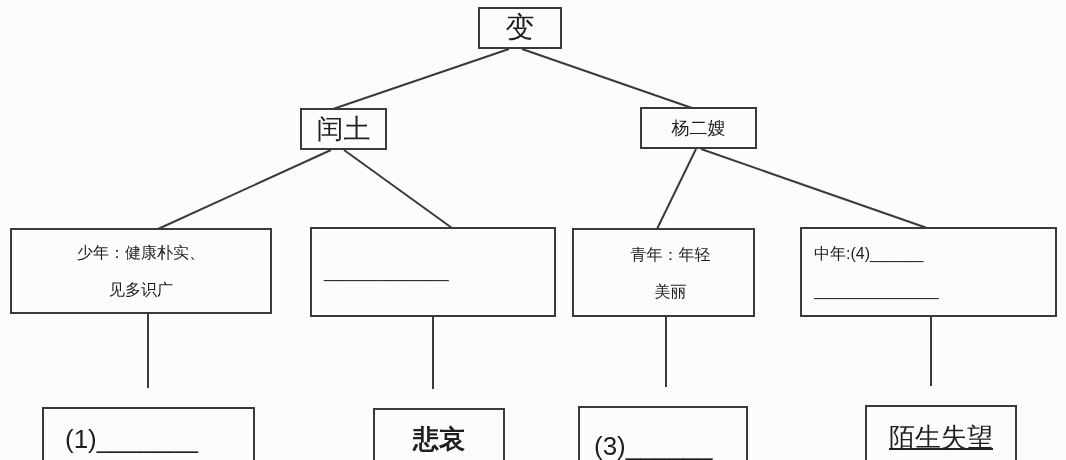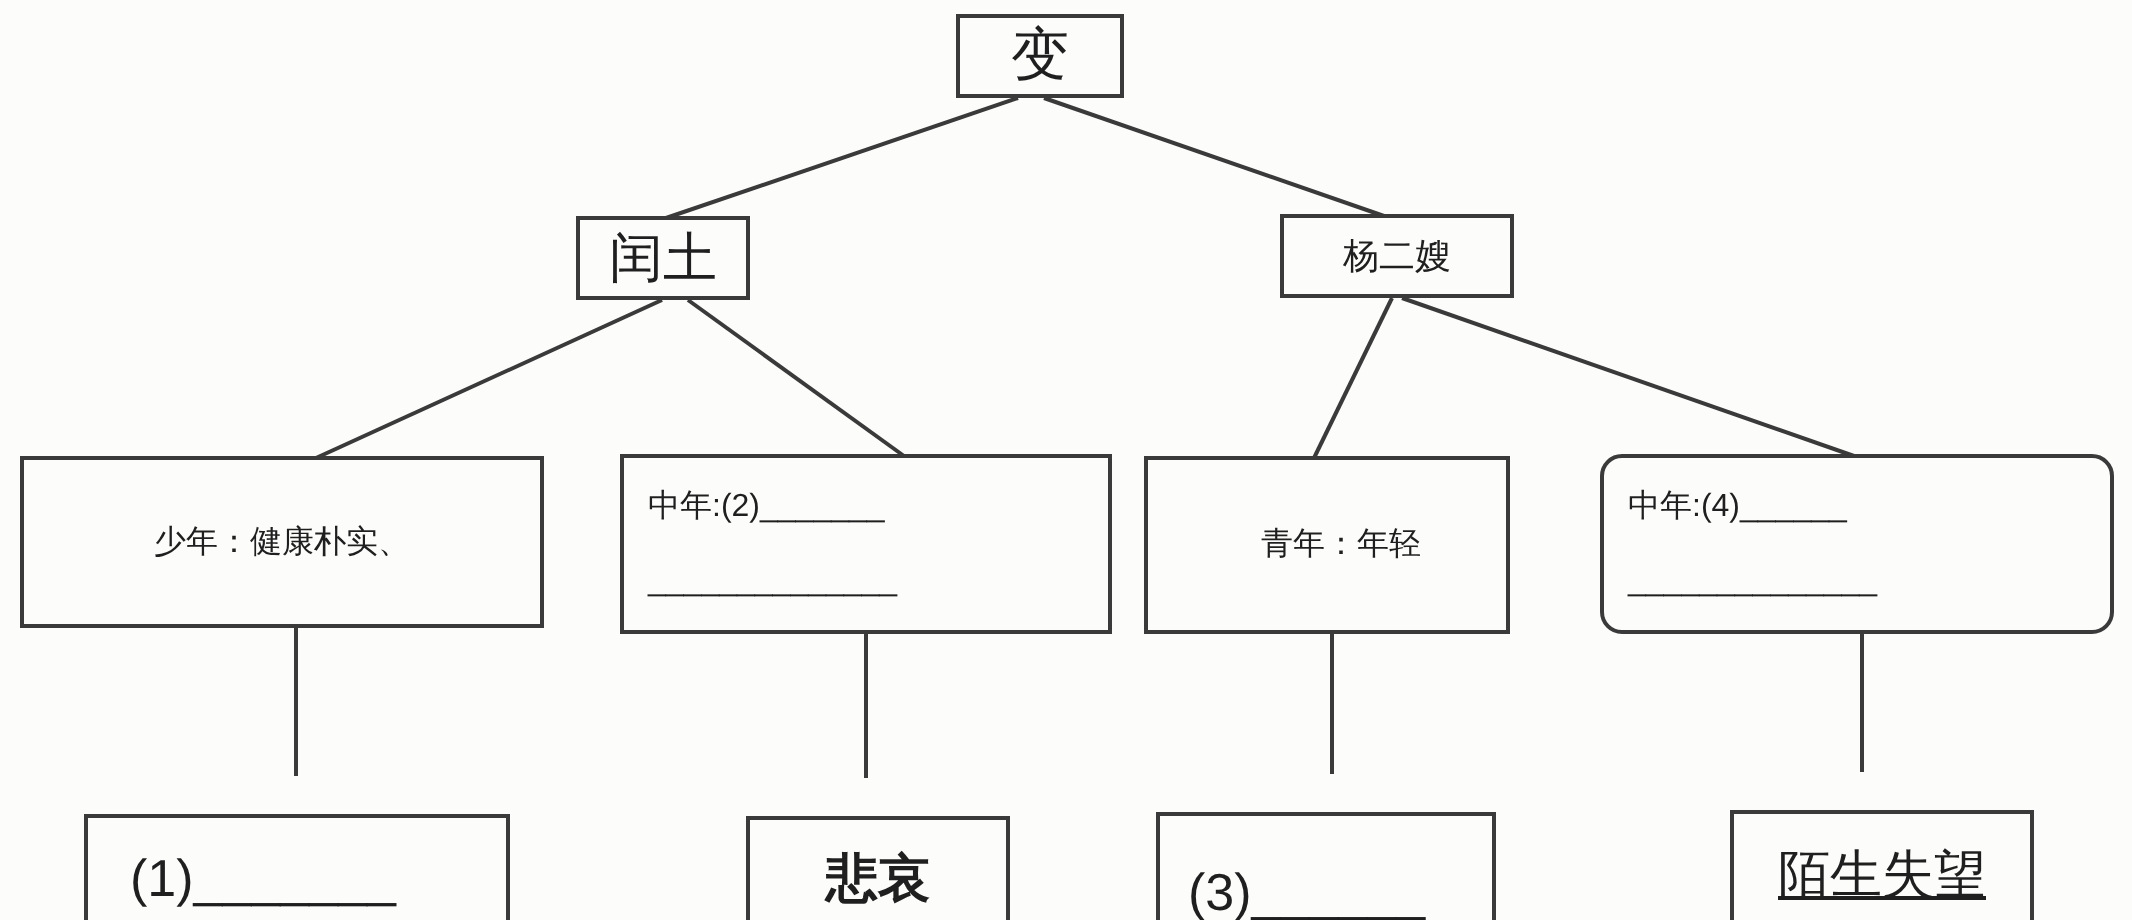--- a/index.html
+++ b/index.html
@@ -34,28 +34,28 @@
   .node .line {
     display: block;
     white-space: nowrap;
   }
   .center { text-align: center; }
   .left   { text-align: left; }
 
   
   .n-root   { left: 478px; top: 7px;   width: 84px;  height: 42px;  font-size: 29px; }
   
-  .n-runtu  { left: 288px; top: 108px; width: 87px;  height: 42px;  font-size: 27px; }
+  .n-runtu  { left: 300px; top: 108px; width: 87px;  height: 42px;  font-size: 27px; }
   .n-yang   { left: 640px; top: 107px; width: 117px; height: 42px;  font-size: 18px; }
   
   .n-l3 { font-size: 16px; line-height: 37px; }
   .n-a  { left: 10px;  top: 228px; width: 262px; height: 86px; }
   .n-b  { left: 310px; top: 227px; width: 246px; height: 90px; padding-left: 12px; }
   .n-c  { left: 572px; top: 228px; width: 183px; height: 89px; padding-left: 14px; align-items: center; }
-  .n-d  { left: 800px; top: 227px; width: 257px; height: 90px; padding-left: 12px; border-radius: 11px; }
+  .n-d  { left: 800px; top: 227px; width: 257px; height: 90px; padding-left: 12px; }
   
   .n-l4 { font-size: 26px; margin-top: 20px; }
   .n-b1 { left: 42px;  top: 387px; width: 213px; height: 65px; padding-left: 21px; }
   .n-b2 { left: 373px; top: 388px; width: 132px; height: 62px; font-weight: bold; }
   .n-b3 { left: 578px; top: 386px; width: 170px; height: 80px; padding-left: 14px; }
   .n-b4 { left: 865px; top: 385px; width: 152px; height: 65px; text-decoration: underline; }
 </style>
 </head>
 <body>
 
@@ -82,27 +82,28 @@
 
   <div class="node n-runtu center">
     <span class="line">闰土</span>
   </div>
   <div class="node n-yang center">
     <span class="line">杨二嫂</span>
   </div>
 
   <div class="node n-l3 n-a center">
     <span class="line">少年：健康朴实、</span>
+    <span class="line">见多识广</span>
   </div>
   <div class="node n-l3 n-b left">
-    <span class="line">中年:(2)_______</span>
     <span class="line">______________</span>
   </div>
   <div class="node n-l3 n-c left">
     <span class="line">青年：年轻</span>
+    <span class="line">美丽</span>
   </div>
   <div class="node n-l3 n-d left">
     <span class="line">中年:(4)______</span>
     <span class="line">______________</span>
   </div>
 
   <div class="node n-l4 n-b1 left">
     <span class="line">(1)_______</span>
   </div>
   <div class="node n-l4 n-b2 center">

